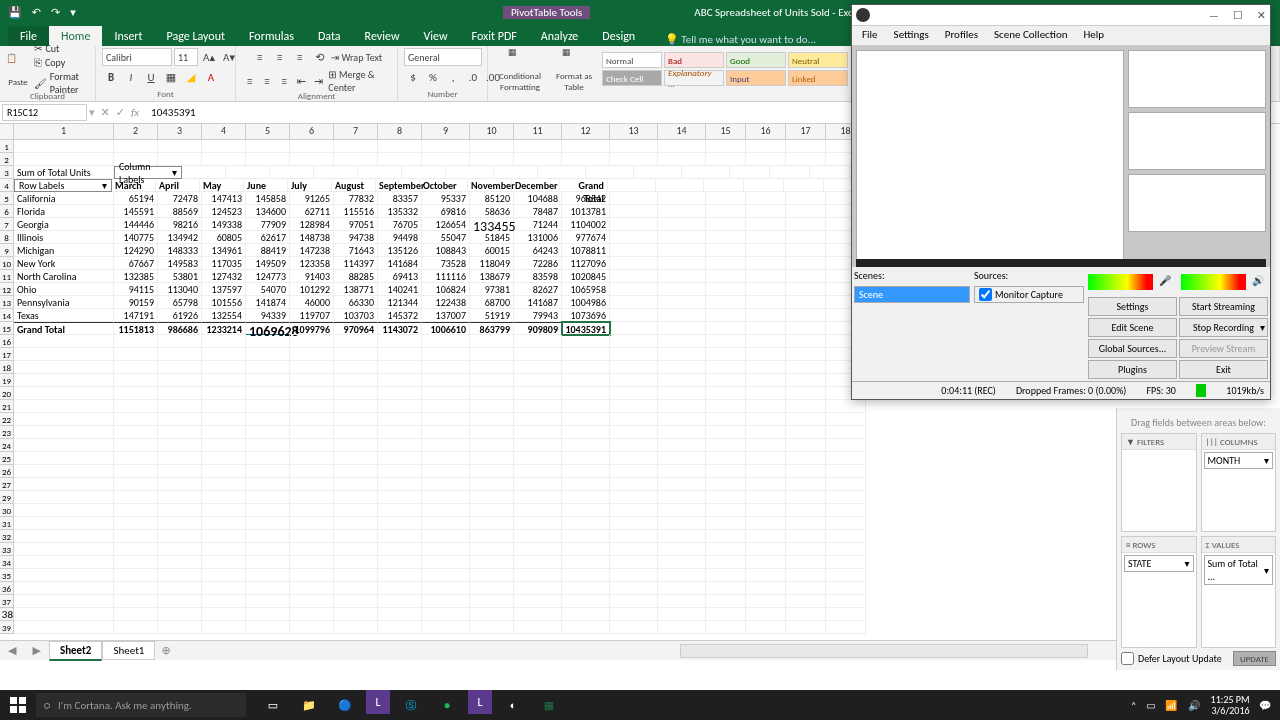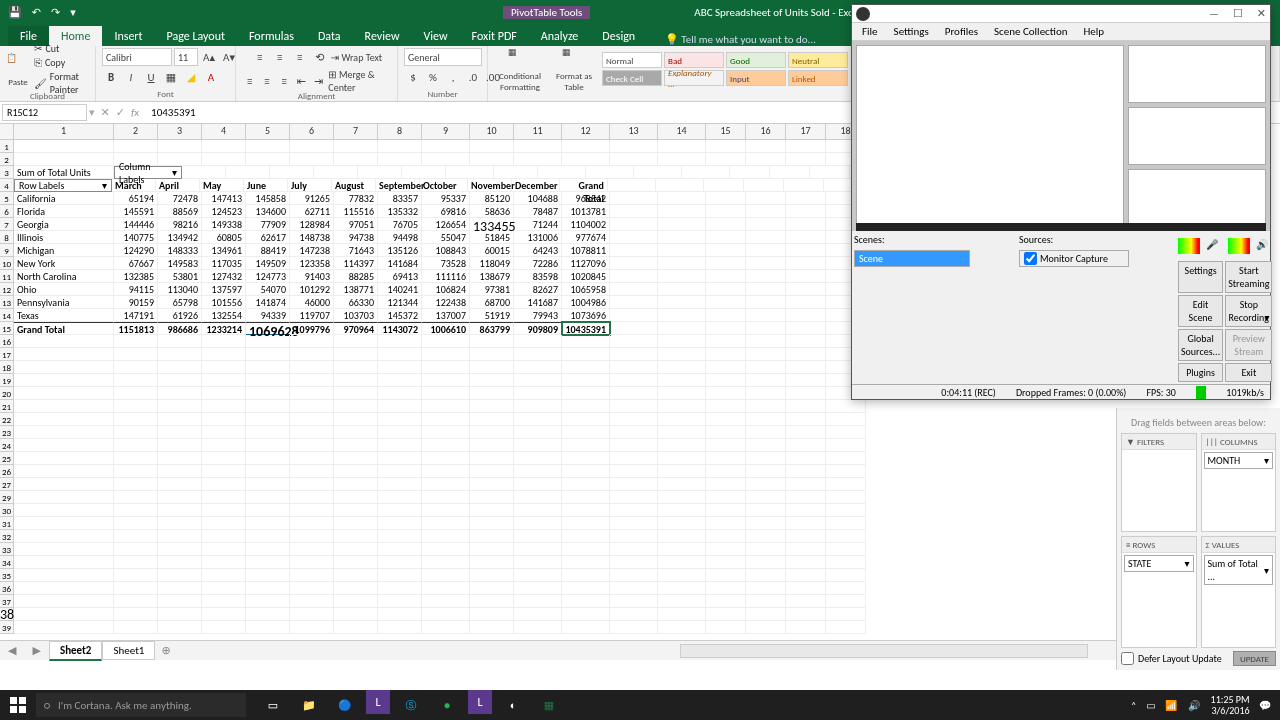--- a/index.html
+++ b/index.html
@@ -80,21 +80,21 @@
 .obs-title { height:22px; background:#fff; display:flex; align-items:center; font-size:11px; padding:0 4px; border-bottom:1px solid #ccc;}
 .obs-title-icon { width:14px; height:14px; background:#333; border-radius:50%; margin-right:5px;}
 .obs-title-btns { margin-left:auto; display:flex; gap:14px; color:#555;}
 .obs-menu { height:20px; background:#f0f0f0; display:flex; font-size:11px; padding:0 2px; border-bottom:1px solid #ccc;}
 .obs-menu-item { padding:2px 8px;}
 .obs-preview { height:228px; background:#c8c8c8; display:flex; gap:4px; padding:4px; position:relative;}
 .obs-prev-main { flex:1; background:#fff; border:1px solid #aaa; display:flex; align-items:center; justify-content:center; color:#ccc; font-size:8px; overflow:hidden;}
 .obs-prev-side { width:138px; display:flex; flex-direction:column; gap:4px;}
 .obs-prev-sm { height:58px; background:#fff; border:1px solid #aaa;}
 .obs-taskbar { position:absolute; bottom:0; left:4px; right:4px; height:8px; background:#222;}
-.obs-panels { flex:1; display:flex; font-size:10px;gap:45px;}
+.obs-panels { flex:1; display:flex; font-size:10px;}
 .obs-scenes { width:116px; border:1px solid #aaa; margin:2px; display:flex; flex-direction:column;}
 .obs-sources { width:110px; border:1px solid #aaa; margin:2px; display:flex; flex-direction:column;}
 .obs-label { font-size:10px; padding:2px;}
 .obs-scene-sel { background:#3399ff; color:#fff; padding:1px 4px;}
 .obs-source-item { padding:1px 4px; display:flex; align-items:center; gap:3px;}
 .obs-right { flex:1; margin:2px; display:flex; flex-direction:column; gap:2px;}
 .obs-meters { height:26px; display:flex; gap:6px; align-items:center;}
 .obs-meter { flex:1; height:16px; background:linear-gradient(to right,#0f0 0%,#ff0 60%,#f00 90%); position:relative;}
 .obs-mbtn { width:16px; height:16px; color:#c00;}
 .obs-btn-grid { display:grid; grid-template-columns:1fr 1fr; gap:2px;}
@@ -1030,21 +1030,21 @@
         <div style="width:48px;border-right:1px solid #eee;border-bottom:1px solid #eee"></div>
         <div style="width:48px;border-right:1px solid #eee;border-bottom:1px solid #eee"></div>
         <div style="width:48px;border-right:1px solid #eee;border-bottom:1px solid #eee"></div>
         <div style="width:48px;border-right:1px solid #eee;border-bottom:1px solid #eee"></div>
         <div style="width:40px;border-right:1px solid #eee;border-bottom:1px solid #eee"></div>
         <div style="width:40px;border-right:1px solid #eee;border-bottom:1px solid #eee"></div>
         <div style="width:40px;border-right:1px solid #eee;border-bottom:1px solid #eee"></div>
         <div style="width:40px;border-right:1px solid #eee;border-bottom:1px solid #eee"></div>
       </div>
       <div style="display:flex;height:13px">
-        <div class="rowhdr" style="height:13px;font-size:14px;text-align:center;line-height:13px">38</div>
+        <div class="rowhdr" style="height:13px;font-size:11px;text-align:right;line-height:13px">38</div>
         <div style="width:100px;border-right:1px solid #eee;border-bottom:1px solid #eee"></div>
         <div style="width:44px;border-right:1px solid #eee;border-bottom:1px solid #eee"></div>
         <div style="width:44px;border-right:1px solid #eee;border-bottom:1px solid #eee"></div>
         <div style="width:44px;border-right:1px solid #eee;border-bottom:1px solid #eee"></div>
         <div style="width:44px;border-right:1px solid #eee;border-bottom:1px solid #eee"></div>
         <div style="width:44px;border-right:1px solid #eee;border-bottom:1px solid #eee"></div>
         <div style="width:44px;border-right:1px solid #eee;border-bottom:1px solid #eee"></div>
         <div style="width:44px;border-right:1px solid #eee;border-bottom:1px solid #eee"></div>
         <div style="width:48px;border-right:1px solid #eee;border-bottom:1px solid #eee"></div>
         <div style="width:44px;border-right:1px solid #eee;border-bottom:1px solid #eee"></div>

